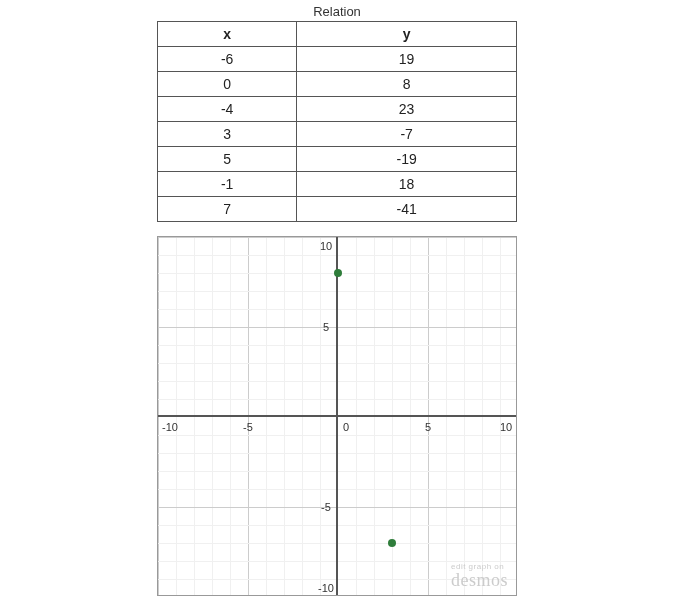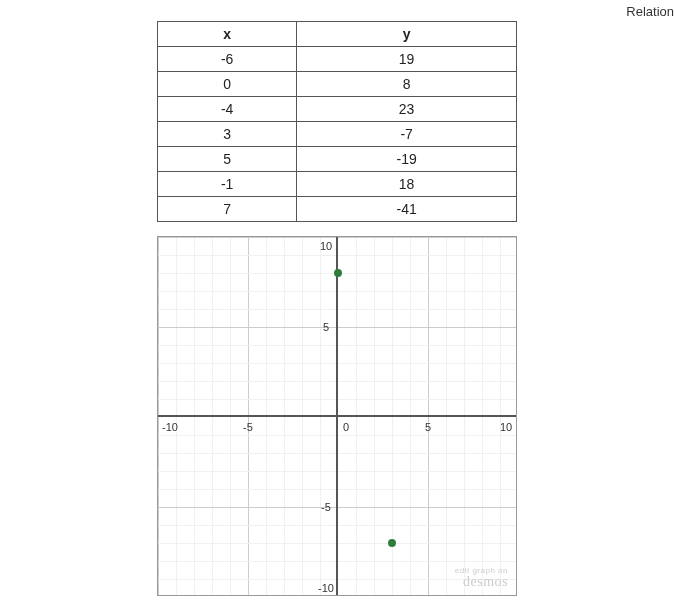--- a/index.html
+++ b/index.html
@@ -8,21 +8,21 @@
     font-family: "Segoe UI", Arial, sans-serif;
     font-size: 13px;
     color: #333;
   }
   .wrap {
     width: 674px;
     box-sizing: border-box;
     padding-bottom: 12px;
   }
   .relation-title {
-    text-align: right;
+    text-align: center;
     font-size: 13px;
     color: #333;
     margin: 4px 0 2px 0;
   }
   table.rel {
     border-collapse: collapse;
     margin: 0 auto;
     width: 360px;
   }
   table.rel th, table.rel td {
@@ -88,30 +88,30 @@
     width: 8px;
     height: 8px;
     background: #2f7d3b;
     border-radius: 50%;
     transform: translate(-50%, -50%);
   }
   .desmos-brand {
     position: absolute;
     right: 8px;
     bottom: 6px;
-    text-align: right;
+    text-align: left;
     color: #ccc;
     line-height: 1;
   }
   .desmos-brand .small {
     font-size: 8px;
     letter-spacing: 0.5px;
   }
   .desmos-brand .big {
-    font-size: 14px;
+    font-size: 18px;
     font-family: Georgia, serif;
     letter-spacing: 0.5px;
     font-weight: normal;
   }
   .questions {
     font-size: 13px;
     color: #333;
     padding-left: 4px;
   }
   .questions p {

